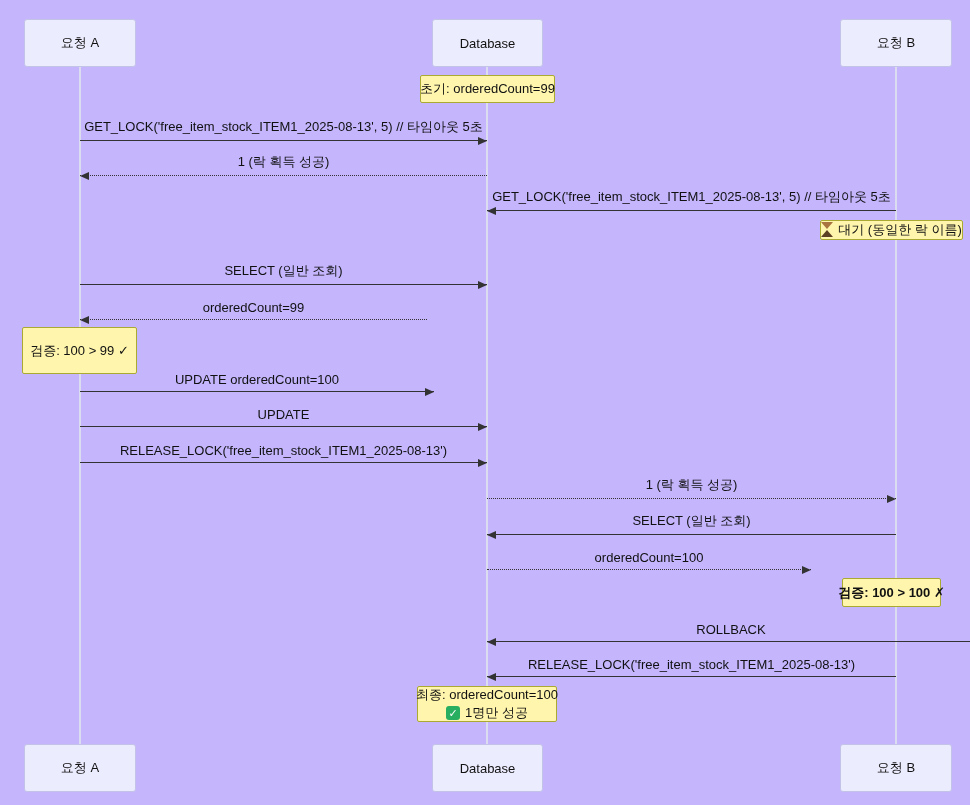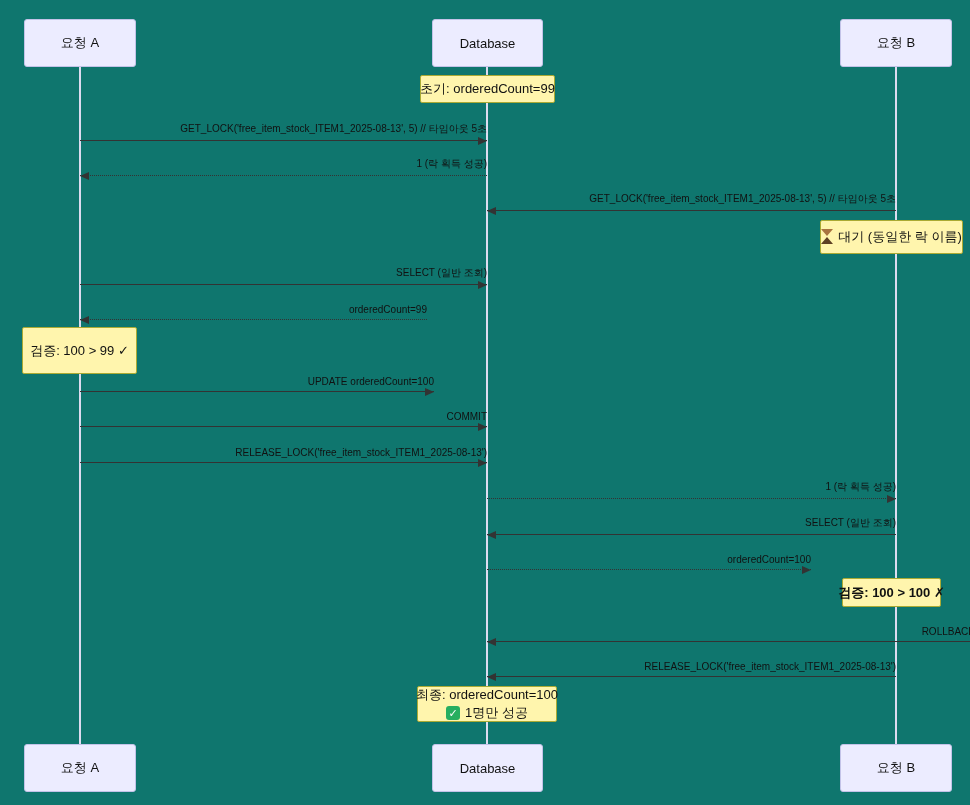--- a/index.html
+++ b/index.html
@@ -8,22 +8,22 @@
     font-family:"Liberation Sans","DejaVu Sans",sans-serif;color:#111111;
   }
   .actor-box{
     position:absolute;display:flex;align-items:center;justify-content:center;
     background:var(--actor-fill,#ECECFF);border:1px solid var(--actor-border,#C3C3E8);
     border-radius:3px;font-size:13px;box-sizing:border-box;
   }
   .lifeline{position:absolute;width:2px;background:var(--lifeline,#DCDCF0);}
   .message{position:absolute;height:21px;}
   .msg-label{
-    position:absolute;left:0;right:0;bottom:5px;text-align:right;
-    font-size:10px;white-space:nowrap;
+    position:absolute;left:0;right:0;bottom:5px;text-align:center;
+    font-size:13px;white-space:nowrap;
   }
   .msg-line{position:absolute;left:0;right:0;bottom:0;height:0;border-top:1px solid var(--arrow,#333333);}
   .msg-line.dashed{border-top-style:dotted;}
   .arrowhead{position:absolute;bottom:-4px;width:0;height:0;border-top:4px solid transparent;border-bottom:4px solid transparent;}
   .arrowhead.right{right:0;border-left:9px solid var(--arrow,#333333);}
   .arrowhead.left{left:0;border-right:9px solid var(--arrow,#333333);}
   .note{
     position:absolute;background:var(--note-fill,#FFF5AD);border:1px solid var(--note-border,#AAAA33);
     border-radius:2px;display:flex;flex-direction:column;align-items:center;justify-content:center;
     font-size:13px;line-height:1.35;text-align:right;white-space:nowrap;box-sizing:border-box;z-index:3;
@@ -34,21 +34,21 @@
   .hourglass-icon::after{content:"";position:absolute;bottom:0;left:0;border-left:6px solid transparent;border-right:6px solid transparent;border-bottom:7px solid #5d4024;}
   .check-green-icon{
     display:inline-block;width:14px;height:14px;background:#27AE60;border-radius:3px;
     color:#ffffff;font-size:11px;line-height:14px;text-align:center;margin-right:5px;font-weight:bold;
   }
   .check-green-icon::before{content:"\2713";}
 </style>
 </head>
 <body>
 
-<div id="diagram" style="--actor-fill: #ECECFF; --actor-border: #C3C3E8; --lifeline: #DCDCF0; --note-fill: #FFF5AD; --note-border: #AAAA33; --arrow: #333333; color: rgb(17, 17, 17); background: #0f766e;">
+<div id="diagram" style="--actor-fill: #ECECFF; --actor-border: #C3C3E8; --lifeline: #DCDCF0; --note-fill: #FFF5AD; --note-border: #AAAA33; --arrow: #333333; color: rgb(17, 17, 17); background: #c4b5fd;">
     <div class="lifeline" style="left: 79px; top: 67px; height: 677px;"></div>
     <div class="lifeline" style="left: 486px; top: 67px; height: 677px;"></div>
     <div class="lifeline" style="left: 895px; top: 67px; height: 677px;"></div>
     <div class="actor-box" style="left: 24px; top: 19px; width: 112px; height: 48px;">
       <span>요청 A</span>
     </div>
     <div class="actor-box" style="left: 24px; top: 744px; width: 112px; height: 48px;">
       <span>요청 A</span>
     </div>
     <div class="actor-box" style="left: 432px; top: 19px; width: 111px; height: 48px;">
@@ -87,21 +87,21 @@
       <div class="msg-label">orderedCount=99</div>
       <div class="msg-line dashed"></div>
       <div class="arrowhead left"></div>
     </div>
     <div class="message" style="left: 80px; top: 371px; width: 354px;">
       <div class="msg-label">UPDATE orderedCount=100</div>
       <div class="msg-line"></div>
       <div class="arrowhead right"></div>
     </div>
     <div class="message" style="left: 80px; top: 406px; width: 407px;">
-      <div class="msg-label">COMMIT</div>
+      <div class="msg-label">UPDATE</div>
       <div class="msg-line"></div>
       <div class="arrowhead right"></div>
     </div>
     <div class="message" style="left: 80px; top: 442px; width: 407px;">
       <div class="msg-label">RELEASE_LOCK('free_item_stock_ITEM1_2025-08-13')</div>
       <div class="msg-line"></div>
       <div class="arrowhead right"></div>
     </div>
     <div class="message" style="left: 487px; top: 478px; width: 409px;">
       <div class="msg-label">1 (락 획득 성공)</div>
@@ -126,21 +126,21 @@
     <div class="message" style="left: 487px; top: 656px; width: 409px;">
       <div class="msg-label">RELEASE_LOCK('free_item_stock_ITEM1_2025-08-13')</div>
       <div class="msg-line"></div>
       <div class="arrowhead left"></div>
     </div>
     <div class="note" style="left: 420px; top: 75px; width: 135px; height: 28px;">
       <div class="note-line">
         <span>초기: orderedCount=99</span>
       </div>
     </div>
-    <div class="note" style="left: 820px; top: 220px; width: 143px; height: 34px;">
+    <div class="note" style="left: 820px; top: 220px; width: 143px; height: 20px;">
       <div class="note-line">
         <span class="hourglass-icon"></span>
         <span>대기 (동일한 락 이름)</span>
       </div>
     </div>
     <div class="note" style="left: 22px; top: 327px; width: 115px; height: 47px;">
       <div class="note-line">
         <span>검증: 100 &gt; 99 ✓</span>
       </div>
     </div>

